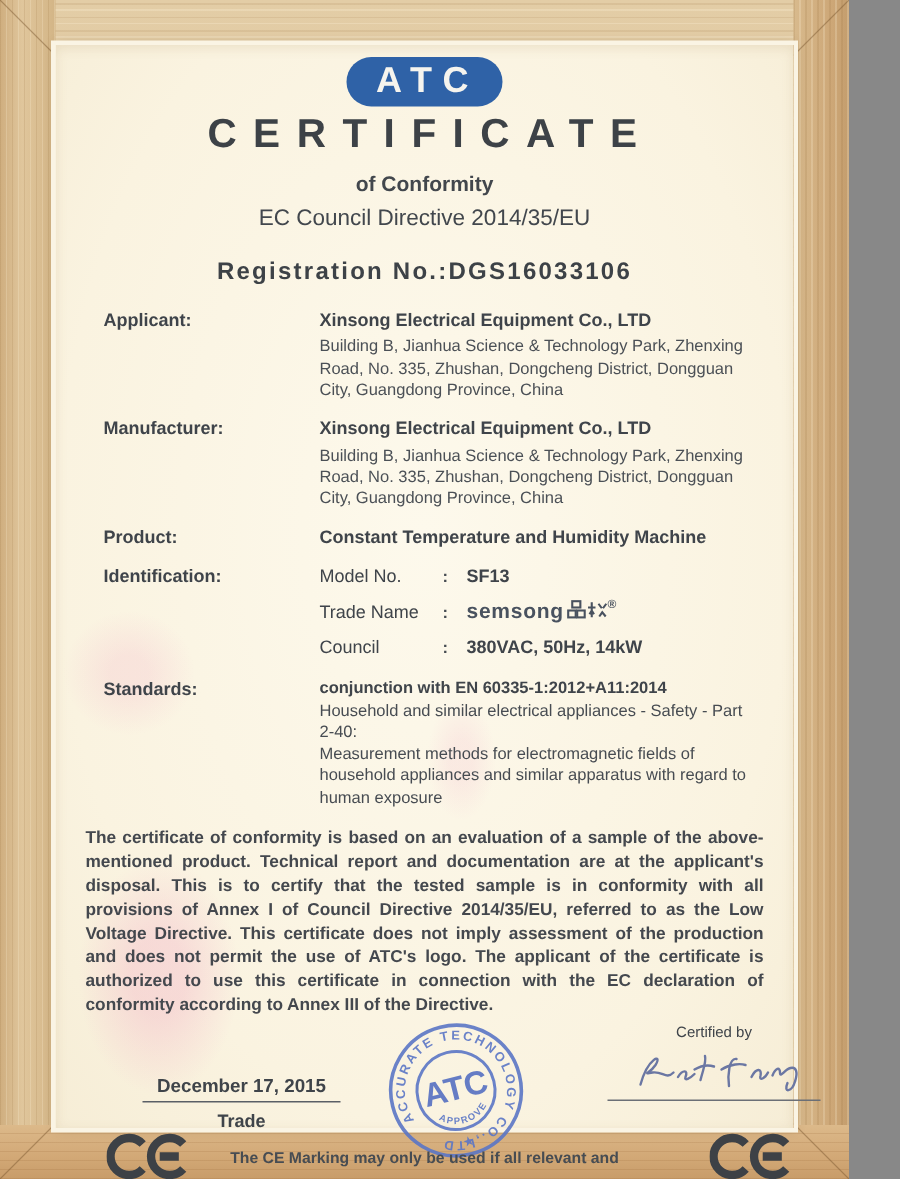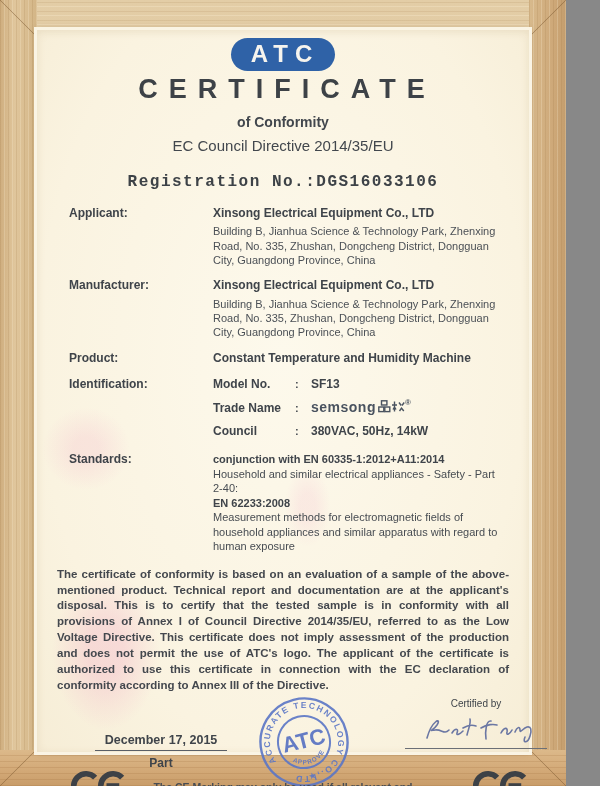--- a/index.html
+++ b/index.html
@@ -36,31 +36,31 @@
     padding:0 24px;box-sizing:border-box;color:#474c52;}
   
   .hdr{text-align:center;}
   .logo-pill{display:inline-block;margin-top:8px;background:#2f62a7;color:#f6f4ee;
     font-weight:bold;font-size:24px;letter-spacing:7px;line-height:1;
     padding:4px 16px 5px 20px;border-radius:17px;}
   .cert-title{font-size:27px;font-weight:bold;color:#3d4247;letter-spacing:11px;
     margin-top:3px;margin-left:8px;}
   .subtitle{font-size:14px;font-weight:bold;color:#42474d;margin-top:9px;}
   .directive{font-size:15px;font-weight:normal;color:#42474d;line-height:1.25;margin-top:7px;}
-  .registration{font-size:16px;font-weight:bold;color:#3d4247;letter-spacing:1.5px;margin-top:17px;font-family:Liberation Mono, monospace;}
+  .registration{font-size:16px;font-weight:bold;color:#3d4247;letter-spacing:1.5px;margin-top:17px;}
   
   .info{margin-top:15px;font-size:11px;}
   .row{display:flex;margin-bottom:11px;gap:48px;}
   .row .lbl{width:96px;flex:none;font-weight:bold;font-size:12px;color:#3f444a;margin-left:8px;}
   .row .val{flex:1;line-height:1.3;}
   .co-name{font-weight:bold;font-size:12px;color:#3f444a;margin-bottom:3px;}
   .addr{color:#4b5056;}
   .prod-val{font-weight:bold;font-size:12px;color:#3f444a;}
   .subrow{display:flex;margin-bottom:7px;align-items:baseline;}
-  .subrow .slbl{width:82px;flex:none;font-weight:bold;font-size:12px;color:#3f444a;}
+  .subrow .slbl{width:82px;flex:none;font-weight:normal;font-size:12px;color:#3f444a;}
   .subrow .colon{width:16px;flex:none;font-weight:bold;}
   .subrow .sval{font-weight:bold;font-size:12px;color:#3f444a;}
   .semsong{font-weight:bold;font-size:14px;letter-spacing:.5px;color:#49525f;display:inline-flex;align-items:center;line-height:1;}
   .semsong .cjk-svg{margin-left:2px;}
   .semsong .reg{font-size:8px;vertical-align:top;position:relative;top:-4px;}
   .std-line{display:block;line-height:1.32;}
   .std-line.b{font-weight:bold;color:#3f444a;}
   
   .body-par{margin-top:13px;font-size:11.5px;font-weight:bold;color:#44484e;
     text-align:justify;line-height:1.38;margin-left:-4px;margin-right:-4px;}
@@ -158,21 +158,20 @@
             <span class="sval">380VAC, 50Hz, 14kW</span>
           </div>
         </div>
       </div>
 
       <div class="row">
         <div class="lbl">Standards:</div>
         <div class="val">
           <span class="std-line b">conjunction with EN 60335-1:2012+A11:2014</span>
           <span class="std-line">Household and similar electrical appliances - Safety - Part 2-40:</span>
-          <span class="std-line b">EN 62233:2008</span>
           <span class="std-line">Measurement methods for electromagnetic fields of household appliances and similar apparatus with regard to human exposure</span>
         </div>
       </div>
     </div>
 
     <div class="body-par">The certificate of conformity is based on an evaluation of a sample of the above-mentioned product. Technical report and documentation are at the applicant's disposal. This is to certify that the tested sample is in conformity with all provisions of Annex I of Council Directive 2014/35/EU, referred to as the Low Voltage Directive. This certificate does not imply assessment of the production and does not permit the use of ATC's logo. The applicant of the certificate is authorized to use this certificate in connection with the EC declaration of conformity according to Annex III of the Directive.</div>
 
     <div class="bottom">
 
       <svg class="stamp" viewBox="0 0 92 92">
@@ -203,21 +202,21 @@
           <path d="M72 11 C67 10 66 22 67 29"></path>
           <path d="M62 18 C68 14 75 14 78 15"></path>
           <path d="M82 23 C85 17 89 17 88 22 C87 26 91 24 93 20"></path>
           <path d="M96 22 C98 17 101 16 101 20 C101 24 104 18 108 17 C112 16 113 20 111 26 C109 33 103 34 106 27"></path>
         </g>
       </svg>
       <div class="sig-line"></div>
 
       <div class="date-blk">
         <div class="date-val">December 17, 2015</div>
-        <div class="date-lbl">Part</div>
+        <div class="date-lbl">Trade</div>
       </div>
 
       <svg class="ce l" width="54" height="40" viewBox="0 0 70 42">
         <g fill="none" stroke="#3d4146" stroke-width="7.2">
           <path d="M 31.3 10.2 A 16 16 0 1 0 31.3 31.8"></path>
           <path d="M 66.3 10.2 A 16 16 0 1 0 66.3 31.8"></path>
           <path d="M 46 21 H 62.5"></path>
         </g>
       </svg>
       <svg class="ce r" width="54" height="40" viewBox="0 0 70 42">

